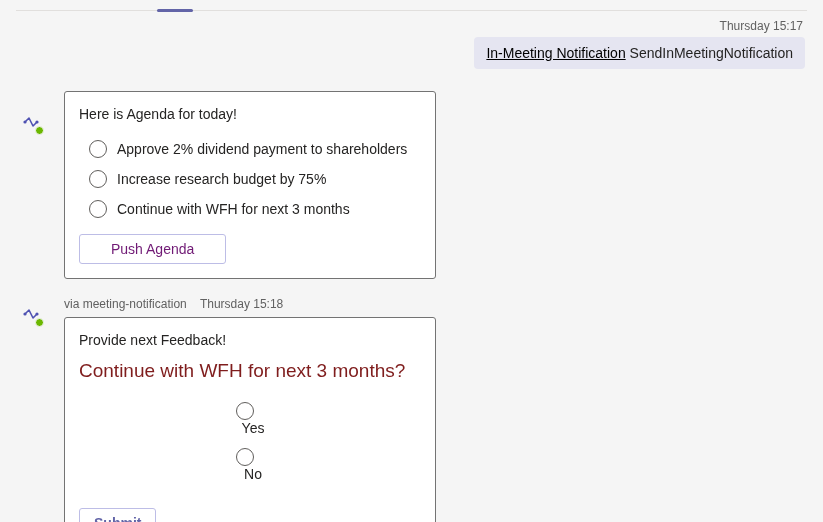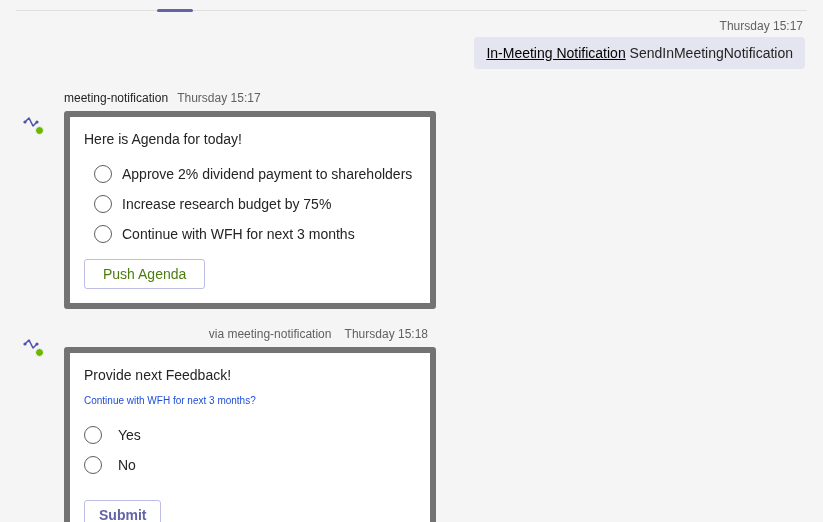--- a/index.html
+++ b/index.html
@@ -13,29 +13,29 @@
     .clear { clear: both; }
     .msg-row { display: flex; align-items: flex-start; margin-bottom: 18px; }
     .avatar-col { width: 48px; display: flex; justify-content: flex-start; padding-top: 20px; padding-left: 4px; }
     .avatar-col.second { padding-top: 6px; }
     .app-icon { position: relative; width: 22px; height: 22px; }
     .app-icon svg { display: block; }
     .presence { position: absolute; right: -2px; bottom: -2px; width: 9px; height: 9px; background: #6bb700; border: 1.5px solid #f5f5f5; border-radius: 50%; }
     .msg-body { flex: 1; max-width: 400px; }
     .msg-header { font-size: 12px; color: #616161; margin-bottom: 6px; }
     .msg-header .sender { color: #252423; margin-right: 6px; }
-    .msg-header.right { text-align: right; padding-right: 8px; max-width: 372px; }
-    .card { background: #ffffff; border: 6px solid #737373; border-radius: 3px; padding: 14px 14px 14px 14px; max-width: 372px; }
+    .msg-header.right { text-align: left; padding-right: 8px; max-width: 372px; }
+    .card { background: #ffffff; border: 1px solid #737373; border-radius: 3px; padding: 14px 14px 14px 14px; max-width: 372px; }
     .card-title { font-size: 14px; color: #252423; margin-bottom: 12px; }
     .radio-row { display: flex; align-items: center; padding: 6px 0 6px 10px; cursor: pointer; }
     .radio-circle { width: 18px; height: 18px; border: 1px solid #605e5c; border-radius: 50%; margin-right: 10px; flex-shrink: 0; }
     .radio-label { font-size: 14px; color: #252423; }
-    .card-btn { margin-top: 10px; border: 1px solid #bdbde6; background: #fff; color: #4d7c0f; font-size: 14px; padding: 6px 18px; border-radius: 3px; cursor: pointer; font-family: inherit; }
-    .feedback-sub { font-size: 10px; color: #1d4ed8; margin-top: 6px; margin-bottom: 14px; }
-    .feedback-options .radio-row { padding-left: 0; }
+    .card-btn { margin-top: 10px; border: 1px solid #bdbde6; background: #fff; color: #701a75; font-size: 14px; padding: 6px 31px; border-radius: 3px; cursor: pointer; font-family: inherit; }
+    .feedback-sub { font-size: 19px; color: #7f1d1d; margin-top: 6px; margin-bottom: 14px; }
+    .feedback-options .radio-row { padding-left: 0; flex-direction: column; }
     .feedback-options .radio-label { margin-left: 6px; }
     .submit-btn { margin-top: 20px; border: 1px solid #bdbde6; background: #fff; color: #6264a7; font-size: 14px; font-weight: 600; padding: 6px 14px; border-radius: 3px; cursor: pointer; font-family: inherit; }
   </style>
 </head>
 <body>
 
 <div class="container">
   <div class="topbar">
     <div class="tab-indicator"></div>
   </div>
@@ -53,24 +53,20 @@
       <div class="app-icon">
         <svg width="22" height="22" viewBox="0 0 22 22">
           <circle cx="5" cy="11" r="1.6" fill="#4f52b2"></circle>
           <circle cx="17" cy="11" r="1.6" fill="#4f52b2"></circle>
           <polyline points="5,11 9,7 13,15 17,11" fill="none" stroke="#4f52b2" stroke-width="1.6" stroke-linejoin="round" stroke-linecap="round"></polyline>
         </svg>
         <div class="presence"></div>
       </div>
     </div>
     <div class="msg-body">
-      <div class="msg-header">
-        <span class="sender">meeting-notification</span>
-        <span>Thursday 15:17</span>
-      </div>
       <div class="card">
         <div class="card-title">Here is Agenda for today!</div>
         <div class="radio-row">
           <div class="radio-circle"></div>
           <div class="radio-label">Approve 2% dividend payment to shareholders</div>
         </div>
         <div class="radio-row">
           <div class="radio-circle"></div>
           <div class="radio-label">Increase research budget by 75%</div>
         </div>

